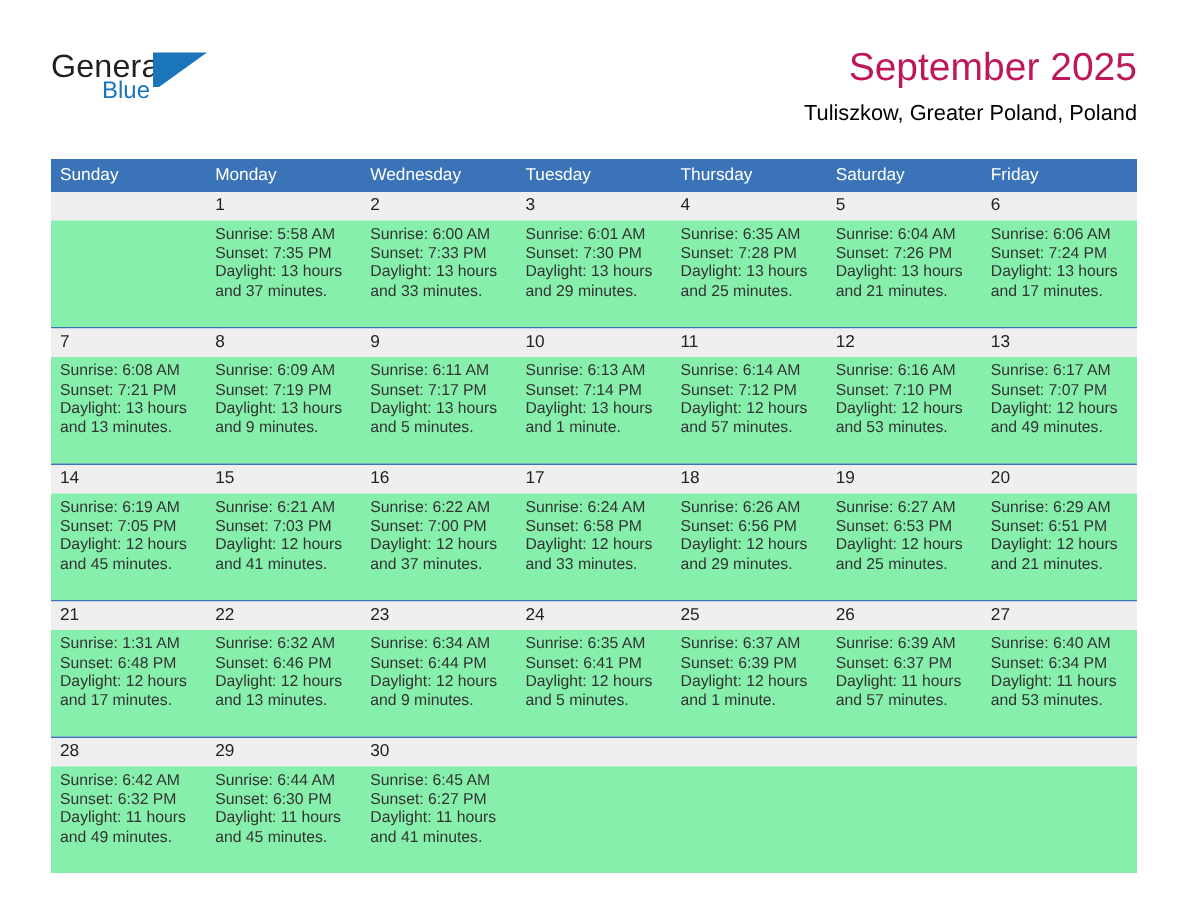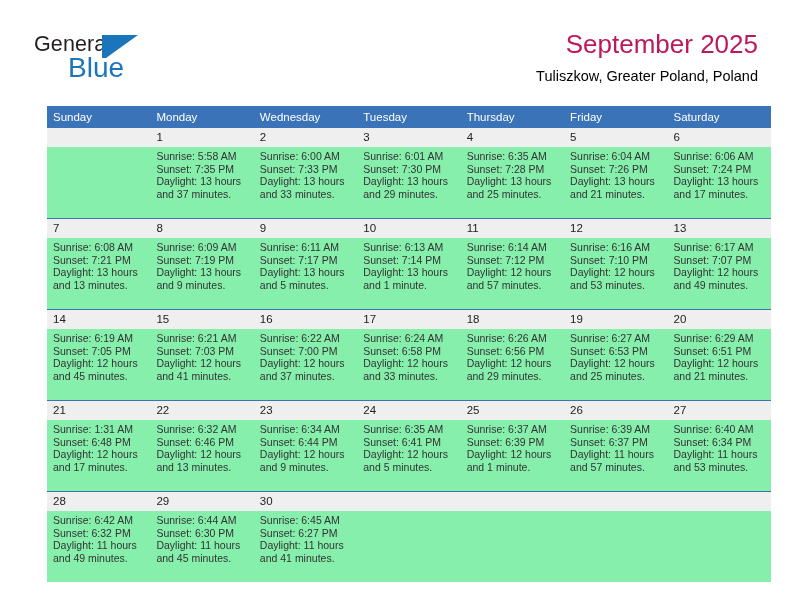--- a/index.html
+++ b/index.html
@@ -46,21 +46,21 @@
     top: 0;
     font-size: 21.5px;
     letter-spacing: 0.1px;
     color: #231f20;
     font-family: "Liberation Sans", sans-serif;
   }
   .brand-blue {
     position: absolute;
     left: 34px;
     top: 20px;
-    font-size: 28px;
+    font-size: 16px;
     color: #1b75bb;
     font-family: "Liberation Sans", sans-serif;
   }
   .brand-mark {
     position: absolute;
     left: 68px;
     top: 3px;
     width: 36px;
     height: 23px;
   }
@@ -99,21 +99,21 @@
     color: #000000;
     line-height: 20px;
     margin-top: 6px;
     white-space: nowrap;
     margin-left: 46px;
   }
 
   
   .calendar {
     position: absolute;
-    left: 47px;
+    left: 34px;
     top: 106px;
     width: 724px;
   }
 
   .weekday-row {
     display: flex;
     width: 100%;
     background: #3a73b8;
   }
   .weekday-cell {
@@ -193,22 +193,22 @@
 
   </div>
 
   <div class="calendar">
     <div class="weekday-row" id="weekday-row">
         <div class="weekday-cell">Sunday</div>
         <div class="weekday-cell">Monday</div>
         <div class="weekday-cell">Wednesday</div>
         <div class="weekday-cell">Tuesday</div>
         <div class="weekday-cell">Thursday</div>
+        <div class="weekday-cell">Saturday</div>
         <div class="weekday-cell">Friday</div>
-        <div class="weekday-cell">Saturday</div>
       </div>
     <div id="weeks-container">
         <div class="week-row">
           <div class="daynum-row">
             <div class="daynum-cell"></div>
             <div class="daynum-cell">1</div>
             <div class="daynum-cell">2</div>
             <div class="daynum-cell">3</div>
             <div class="daynum-cell">4</div>
             <div class="daynum-cell">5</div>

